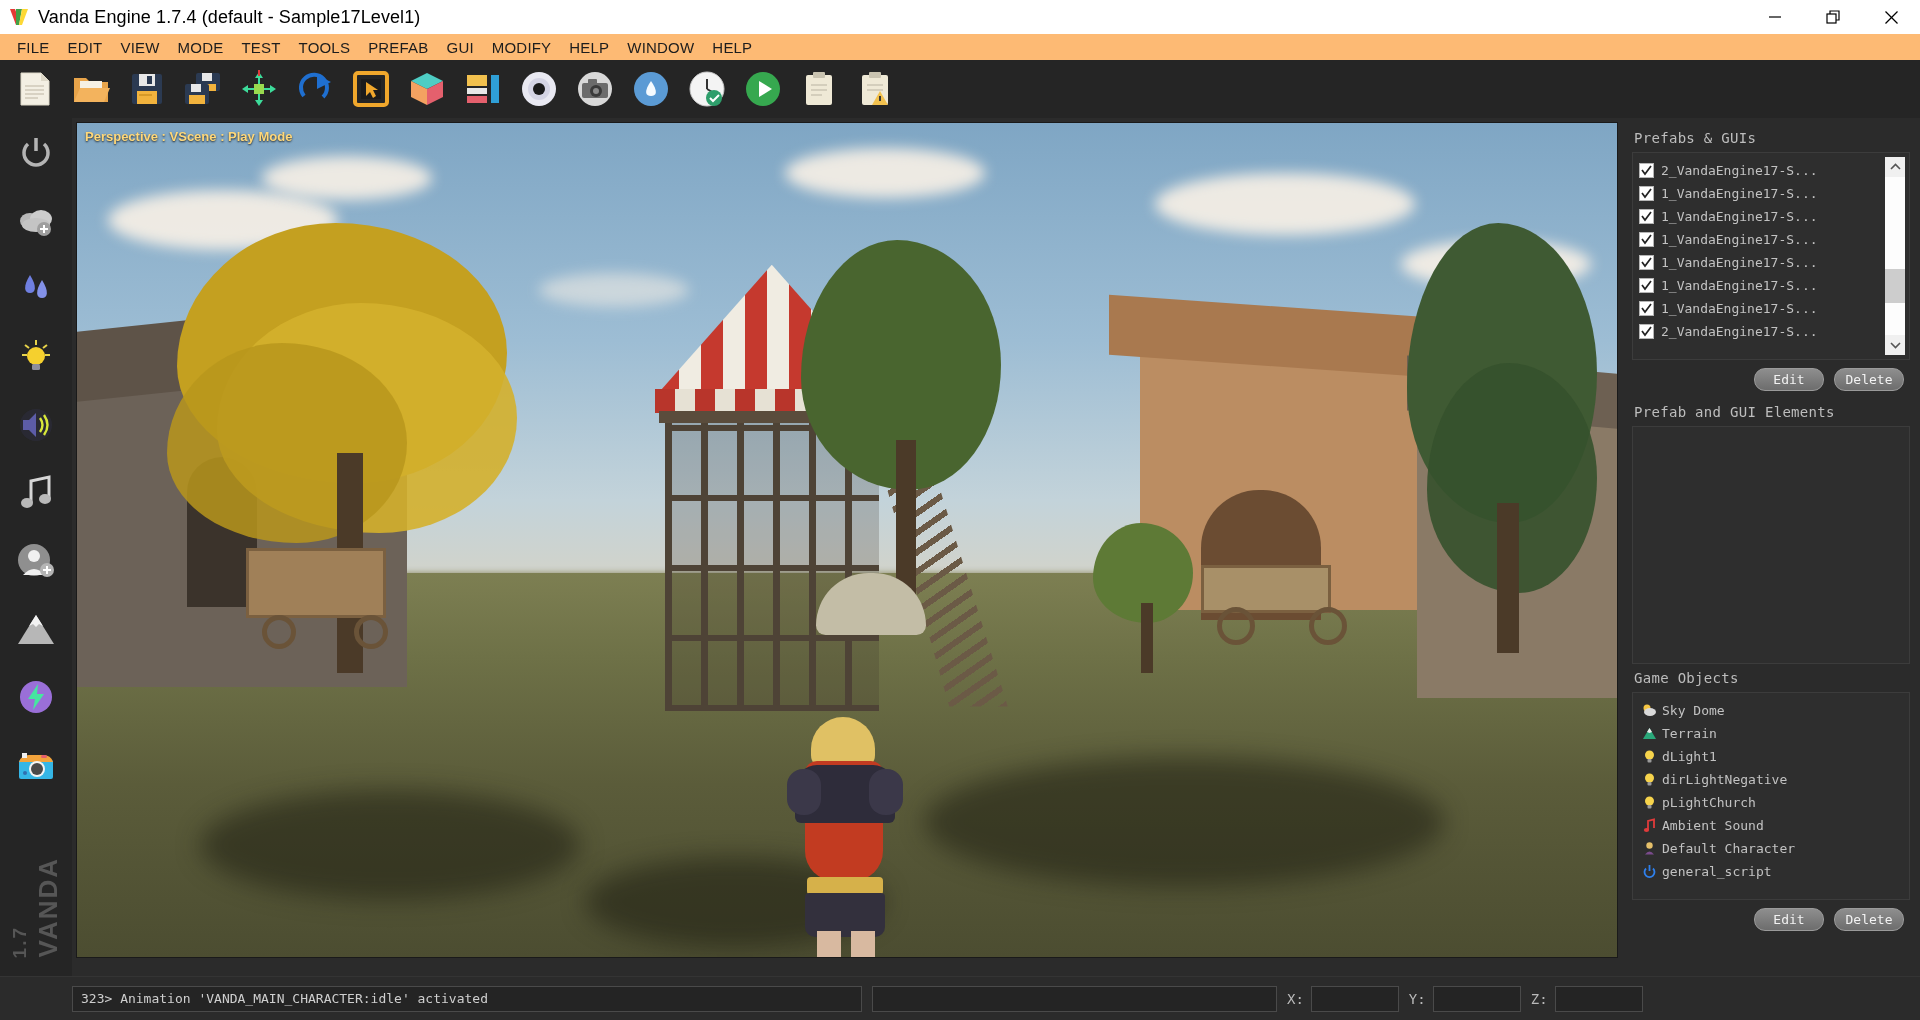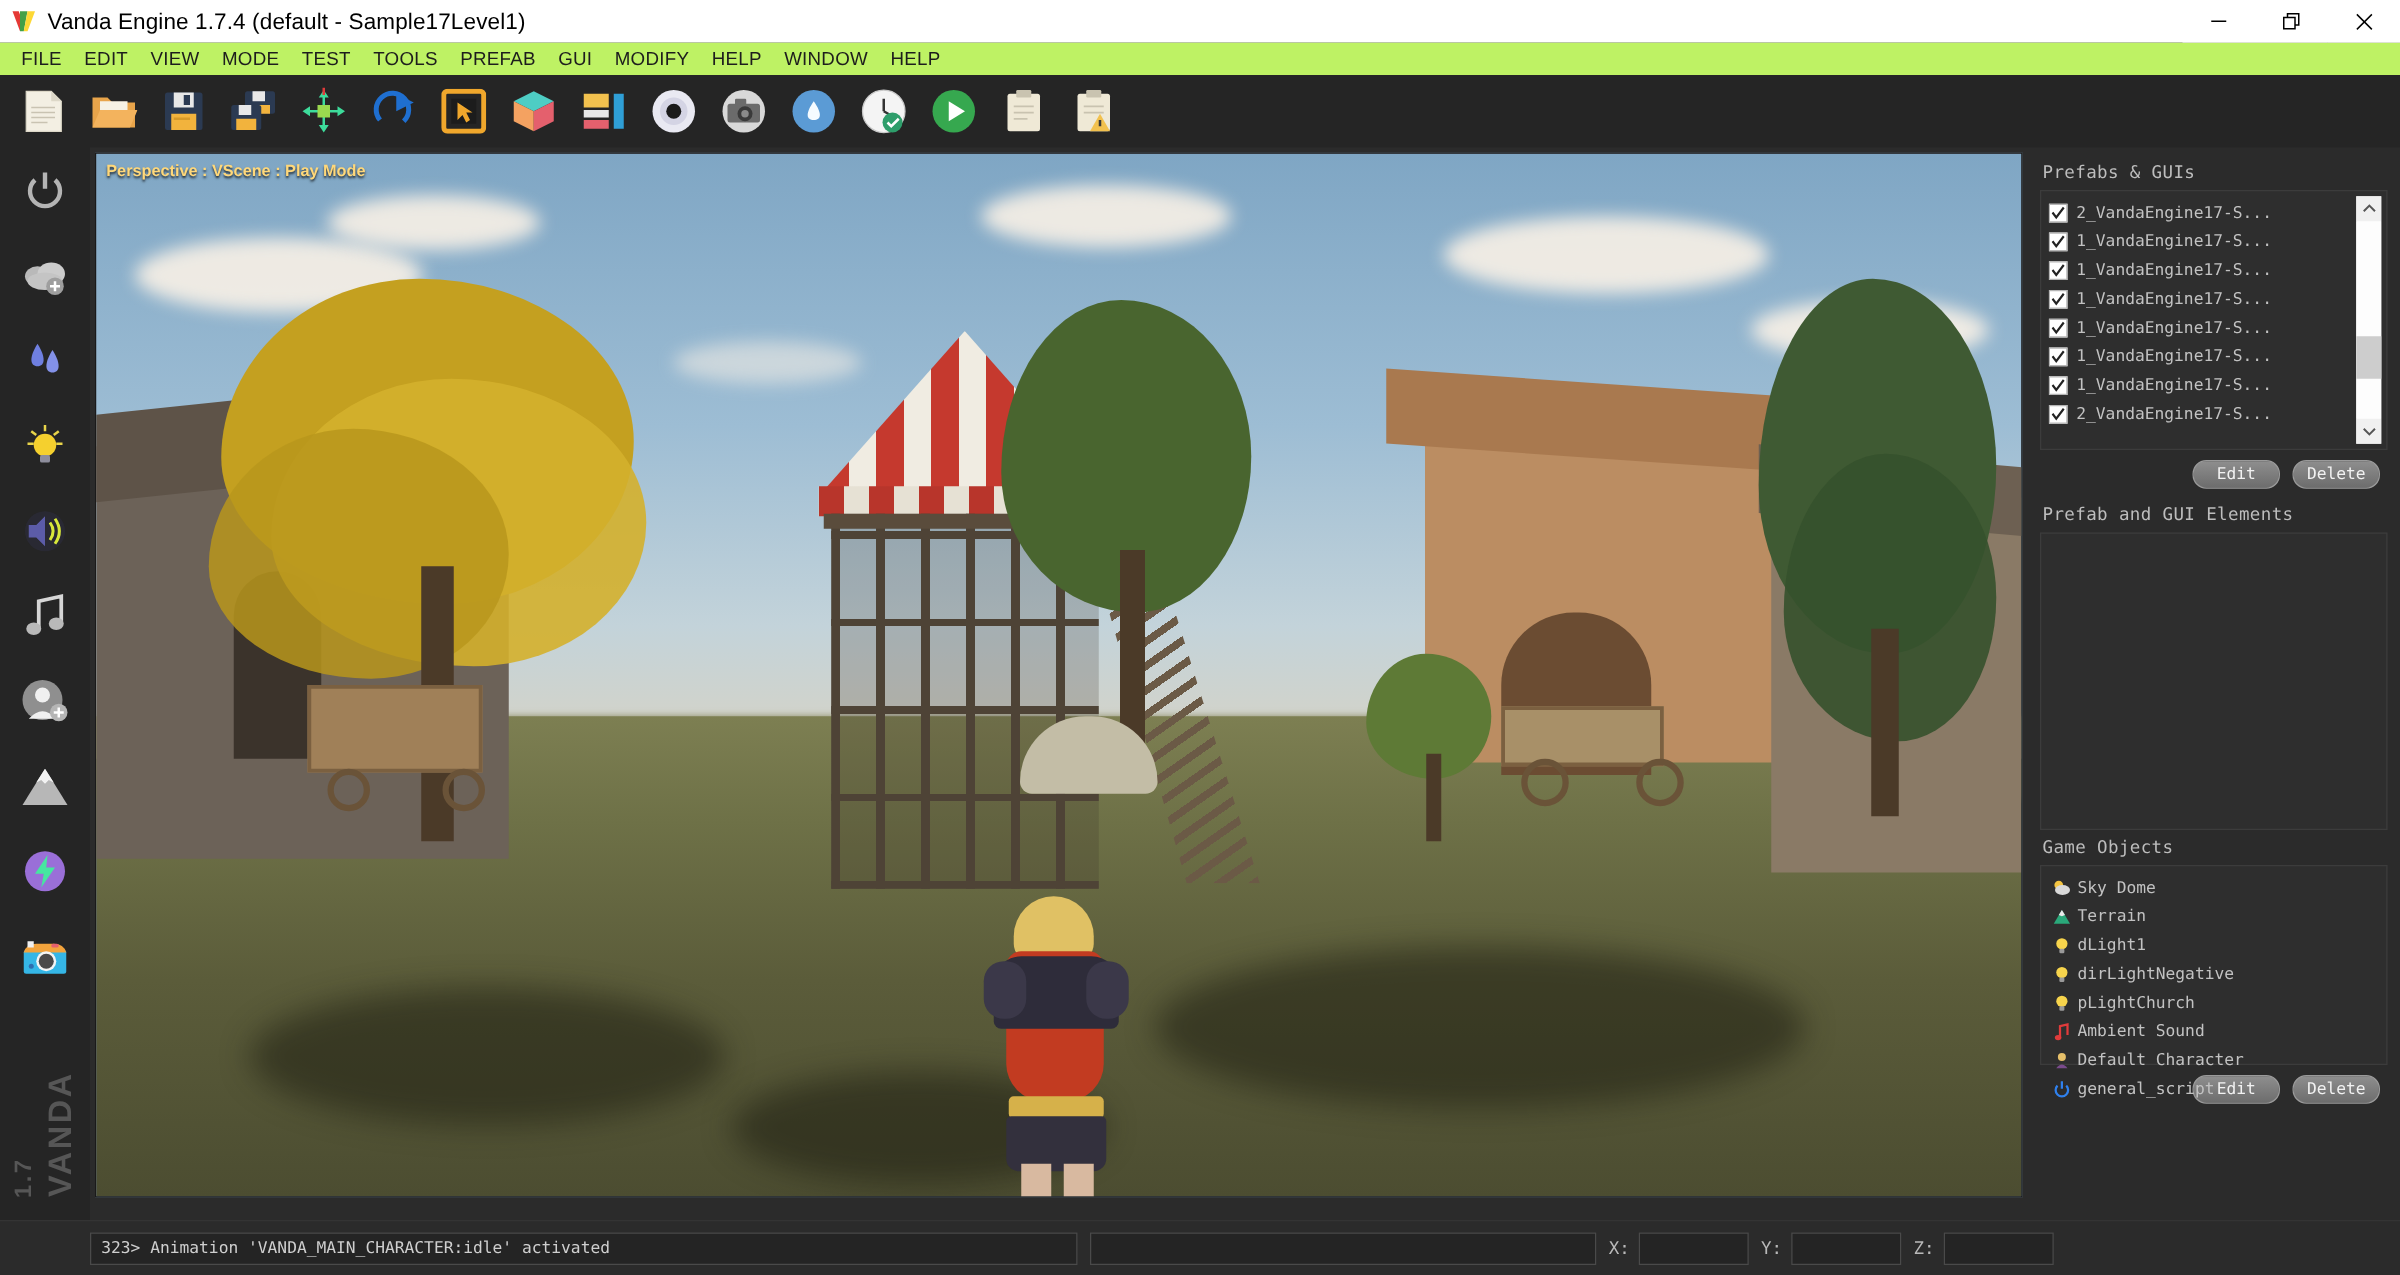--- a/index.html
+++ b/index.html
@@ -26,21 +26,21 @@
   }
   #win-controls { position: absolute; right: 0; top: 0; height: 34px; display: flex; }
   .win-btn {
     width: 58px; height: 34px; display: flex; align-items: center; justify-content: center;
     background: #fff; cursor: default;
   }
   .win-btn svg { display:block; }
 
   
   #menubar {
-    height: 26px; background: #bef264;
+    height: 26px; background: #fdba74;
     display: flex; align-items: center; padding-left: 8px; gap: 0px;
   }
   .menu-item {
     font-size: 15px; color: #1d1d1d; padding: 2px 9px; white-space: nowrap;
     letter-spacing: .2px; cursor: default;
   }
 
   
   #toolbar {
     height: 58px; background: #252525;
@@ -165,21 +165,21 @@
   .sb-thumb { position:absolute; left:0; width:20px; background:#cdcdcd; }
   .btn-row { display:flex; justify-content:flex-end; gap: 10px; padding: 8px 6px 7px 0; }
   .pill-btn {
     min-width: 70px; height: 23px; border-radius: 11px;
     background: linear-gradient(#8e8e8e, #6d6d6d);
     border: 1px solid #9a9a9a; color: #f2f2f2;
     font-size: 13px; display:flex; align-items:center; justify-content:center;
     font-family: "DejaVu Sans Mono", monospace; cursor: default;
   }
   #elements-box { height: 238px; }
-  #objects-box { height: 160px; padding: 6px 6px 0 8px; }
+  #objects-box { height: 208px; padding: 6px 6px 0 8px; }
   .obj-row {
     display:flex; align-items:center; gap: 5px; height: 23px;
     font-family: "DejaVu Sans Mono", monospace; font-size: 13px; color: #c2c2c2;
     cursor: default;
   }
   .obj-ico { width:16px; height:16px; flex:0 0 16px; display:flex; align-items:center; justify-content:center; }
 
   
   #statusbar {
     height: 44px; background: #2b2b2b; display:flex; align-items:center;

